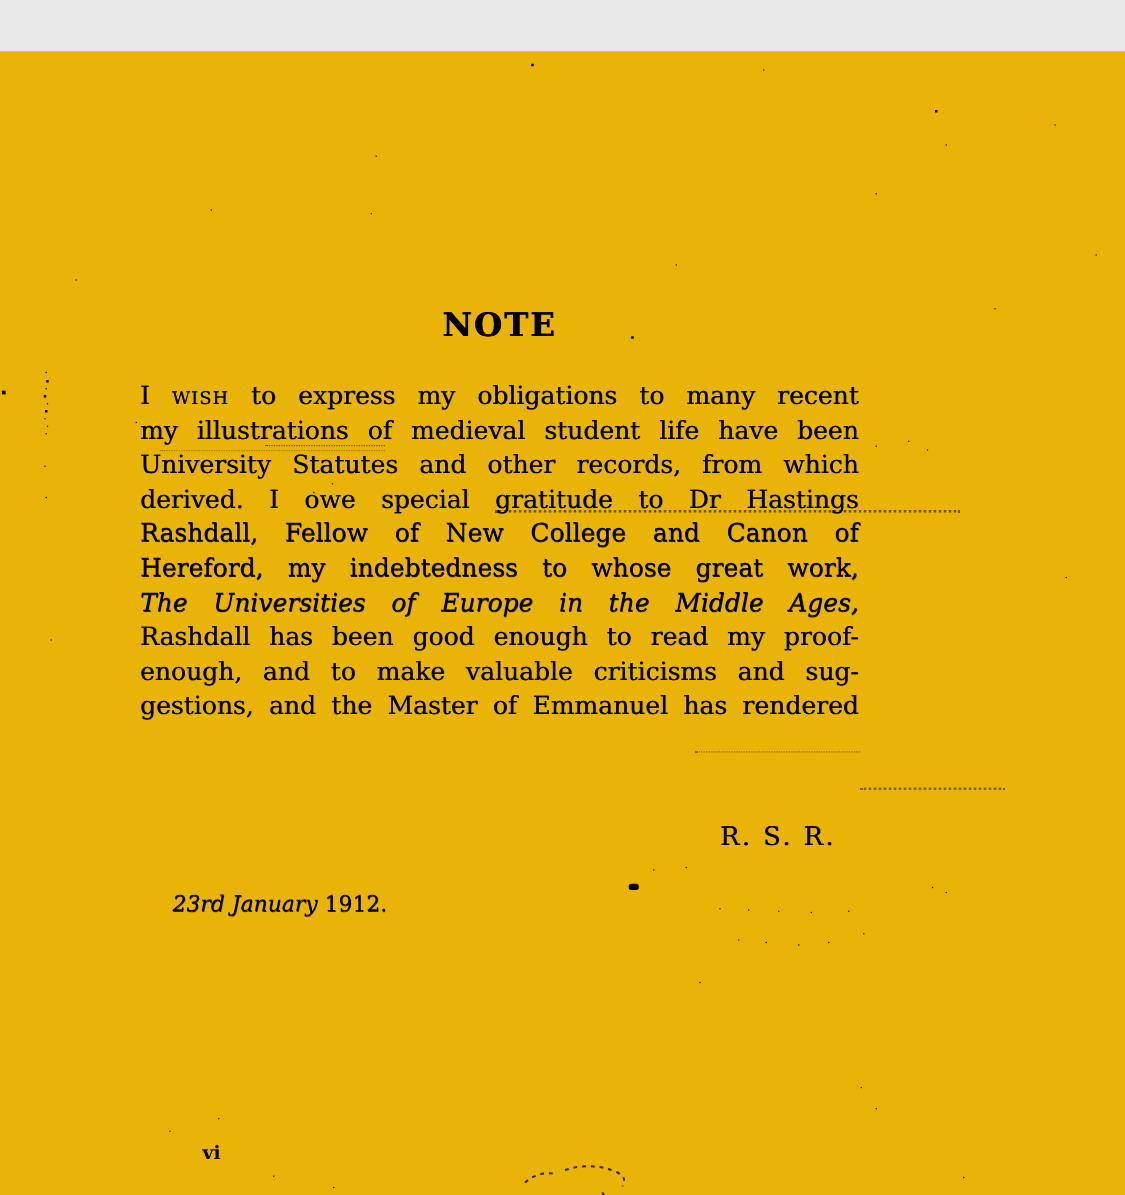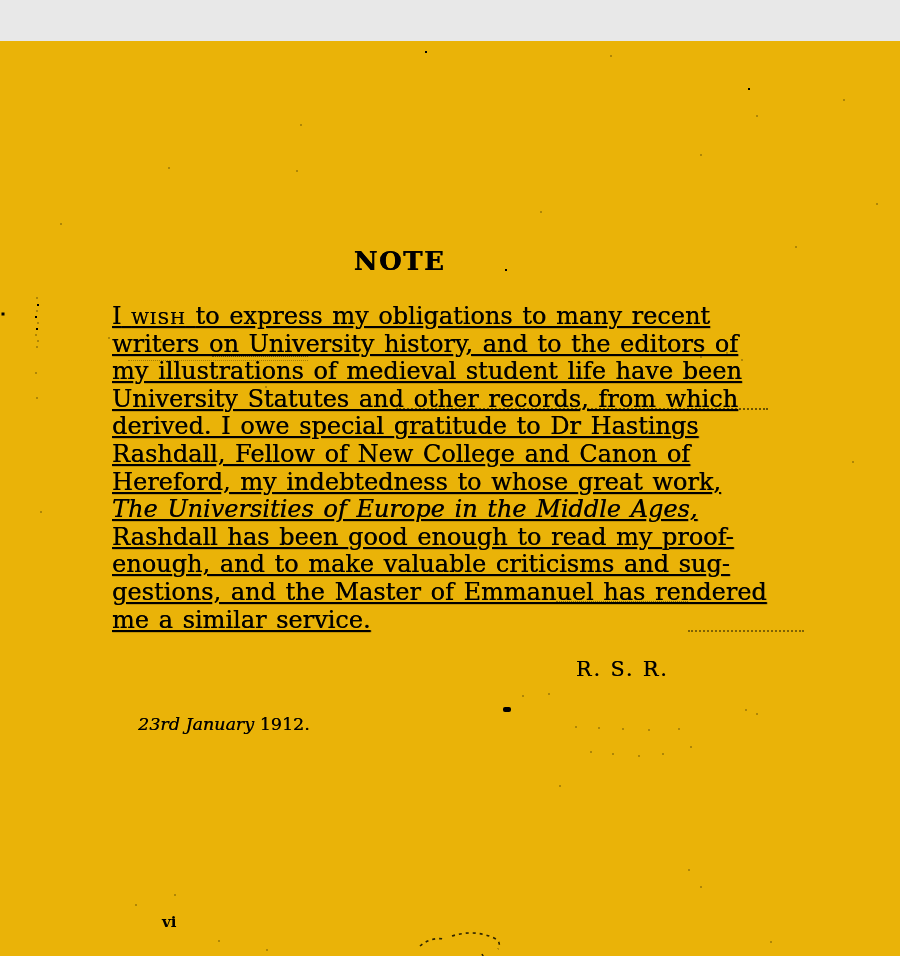--- a/index.html
+++ b/index.html
@@ -21,25 +21,24 @@
     text-align: center;
     font-size: 26px;
     font-weight: bold;
     letter-spacing: 1.5px;
     text-shadow: 0.4px 0 0 #000;
   }
   
   .note-body {
     position: absolute;
     left: 112px; top: 262px; width: 575px;
-    font-size: 24px;
+    font-size: 20px;
     line-height: 27.6px;
     text-shadow: 0.35px 0.2px 0 rgba(0,0,0,0.85);
     word-spacing: 2px;
-    text-decoration: underline;
   }
   .bline {
     height: 27.6px;
     white-space: nowrap;
     text-align: justify;
     text-align-last: justify;
     overflow: visible;
   }
   .bline.last { text-align-last: left; }
   .sc { font-variant: small-caps; letter-spacing: 1px; }
@@ -111,31 +110,29 @@
 </style>
 </head>
 <body>
 
 <div class="page">
 
   <h1 class="note-title">NOTE</h1>
 
   <div class="note-body">
     <div class="bline"><span>I</span> <span class="sc">wish</span> <span>to express my obligations to many recent</span></div>
-    <div class="bline">writers on University history, and to the editors of</div>
     <div class="bline">my illustrations of medieval student life have been</div>
     <div class="bline">University Statutes and other records, from which</div>
     <div class="bline">derived. I owe special gratitude to Dr Hastings</div>
     <div class="bline">Rashdall, Fellow of New College and Canon of</div>
     <div class="bline">Hereford, my indebtedness to whose great work,</div>
     <div class="bline italic">The Universities of Europe in the Middle Ages,</div>
     <div class="bline">Rashdall has been good enough to read my proof-</div>
     <div class="bline">enough, and to make valuable criticisms and sug-</div>
     <div class="bline">gestions, and the Master of Emmanuel has rendered</div>
-    <div class="bline last">me a similar service.</div>
   </div>
 
   <div class="signature">R. S. R.</div>
 
   <div class="dateline"><span class="it">23rd January</span> <span>1912.</span></div>
 
   <div class="folio">vi</div>
 
   <div class="artifact art-1"></div>
   <div class="artifact art-2"></div>

